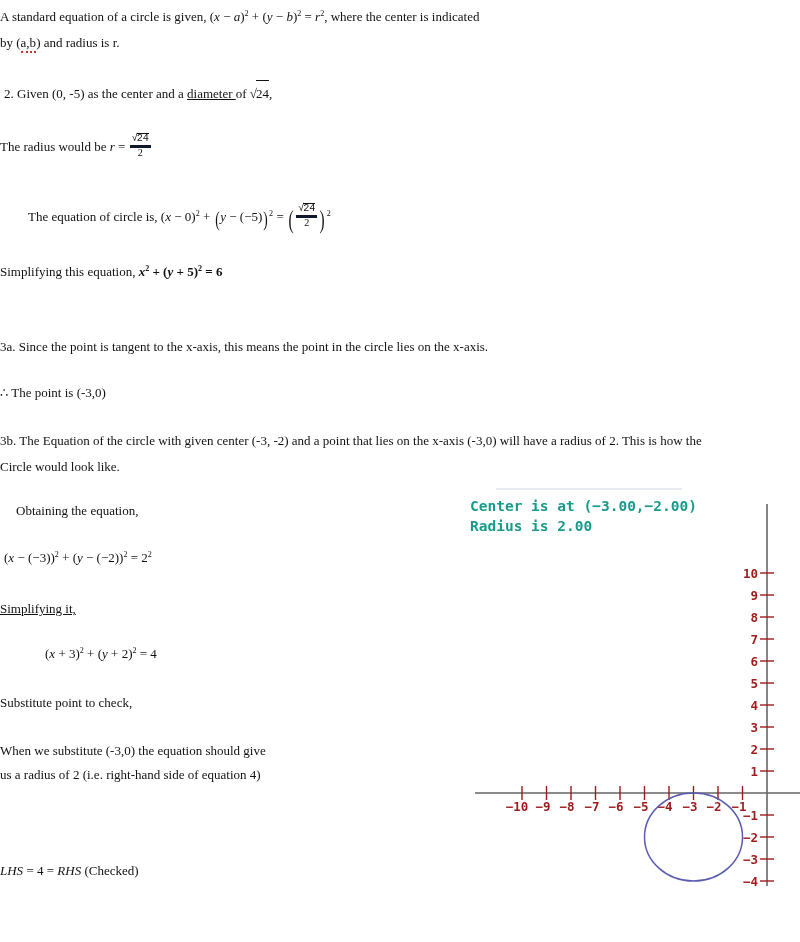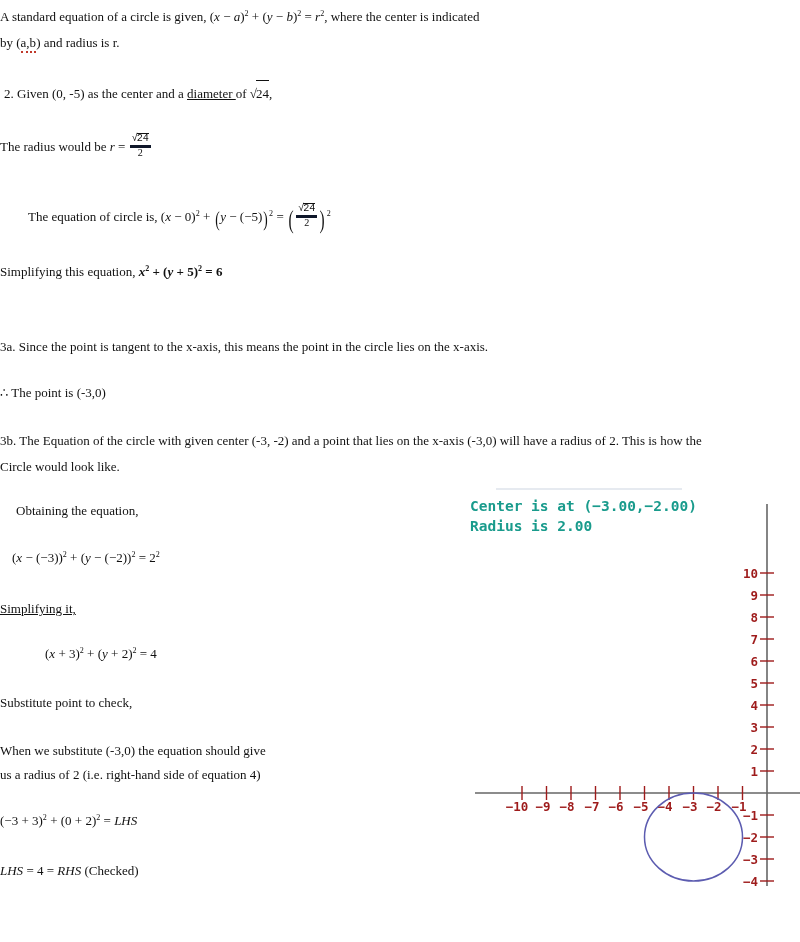--- a/index.html
+++ b/index.html
@@ -137,21 +137,21 @@
   </div>
 
   <div class="para wrap" style="left:0px; top:428px; width:728px;">
     <span>3b. The Equation of the circle with given center (-3, -2) and a point that lies on the x-axis (-3,0) will have a radius of 2. This is how the Circle would look like.</span>
   </div>
 
   <div class="para" style="left:16px; top:498px;">
     <span>Obtaining the equation,</span>
   </div>
 
-  <div class="para" style="left:12px; top:545px;">
+  <div class="para" style="left:4px; top:545px;">
     <span class="mn">(<span class="mi">x</span> − (−<span>3</span>))<sup class="exp">2</sup> + (<span class="mi">y</span> − (−<span>2</span>))<sup class="exp">2</sup> = <span>2</span><sup class="exp">2</sup></span>
   </div>
 
   <div class="para" style="left:0px; top:596px;text-decoration:underline;">
     <span>Simplifying it,</span>
   </div>
 
   <div class="para" style="left:0px; top:641px;padding-left:45px;">
     <span class="mn">(<span class="mi">x</span> + <span>3</span>)<sup class="exp">2</sup> + (<span class="mi">y</span> + <span>2</span>)<sup class="exp">2</sup> = <span>4</span></span>
   </div>
@@ -160,23 +160,20 @@
     <span>Substitute point to check,</span>
   </div>
 
   <div class="para" style="left:0px; top:738px;">
     <span>When we substitute (-3,0) the equation should give</span>
   </div>
   <div class="para" style="left:0px; top:762px;text-align:center;">
     <span>us a radius of 2 (i.e. right-hand side of equation 4)</span>
   </div>
 
-  <div class="para" style="left:0px; top:808px;">
-    <span class="mn">(−<span>3</span> + <span>3</span>)<sup class="exp">2</sup> + (<span>0</span> + <span>2</span>)<sup class="exp">2</sup> = <span class="mi">LHS</span></span>
-  </div>
 
   <div class="para" style="left:0px; top:858px;">
     <span class="mi">LHS</span><span class="mn"> = </span><span class="mn">4</span><span class="mn"> = </span><span class="mi">RHS</span><span class="mn"> </span><span>(Checked)</span>
   </div>
 
   <div id="graph-panel">
     <svg width="340" height="456" viewBox="0 0 340 456">
 
       <line x1="36" y1="3" x2="222" y2="3" stroke="#e6eaf0" stroke-width="2"></line>
 

